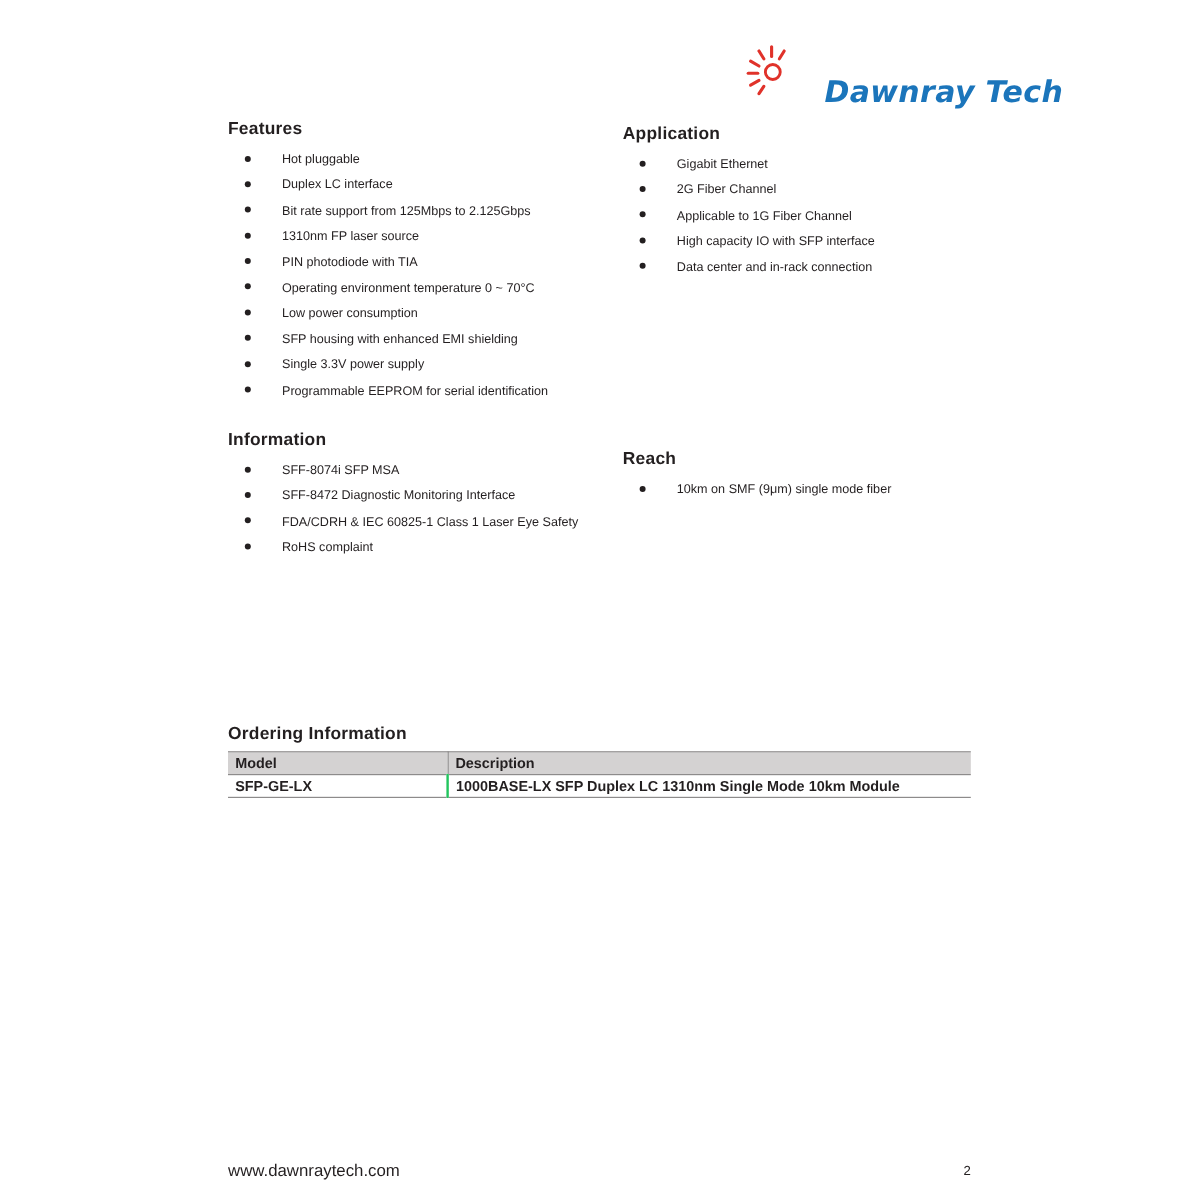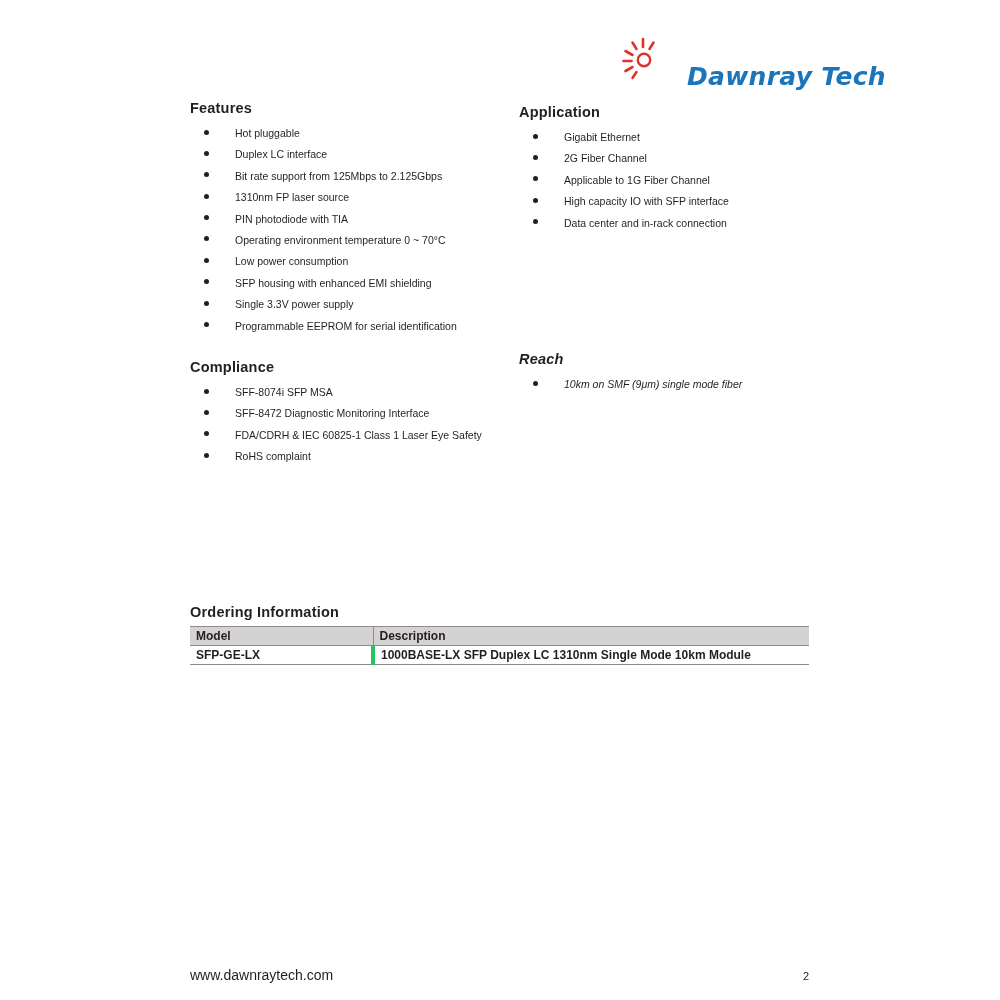--- a/index.html
+++ b/index.html
@@ -78,21 +78,21 @@
     height: 5px;
     background: #231f20;
     border-radius: 50%;
     display: block;
   }
 
   
   #features  { top: 100px; }
   #application { top: 104px; }
   #compliance { top: 359px; }
-  #reach { top: 351px; font-style: italic; }
+  #reach { top: 375px; }
 
   
   .ordering {
     position: absolute;
     left: 190px;
     top: 604px;
     width: 619px;
   }
   .ordering .sec-title {
     font-size: 14.5px;
@@ -119,21 +119,21 @@
     border-top: 1px solid #8d8b8b;
     border-bottom: 1px solid #8d8b8b;
     height: 13px;
   }
   table.ord thead th.c1 { border-right: 1px solid #8d8b8b; }
   table.ord tbody td {
     background: #ffffff;
     border-bottom: 1px solid #8d8b8b;
     height: 14px;
   }
-  table.ord tbody td.c1 { border-right: 4px solid #22c55e; }
+  table.ord tbody td.c1 { border-right: 2px solid #22c55e; }
   table.ord col.c1 { width: 183px; }
 
   
   .footer-url {
     position: absolute;
     left: 190px;
     top: 967px;
     font-size: 14px;
     color: #231f20;
   }
@@ -185,21 +185,21 @@
   <ul class="blist">
     <li><span class="bullet"></span><span>Gigabit Ethernet</span></li>
     <li><span class="bullet"></span><span>2G Fiber Channel</span></li>
     <li><span class="bullet"></span><span>Applicable to 1G Fiber Channel</span></li>
     <li><span class="bullet"></span><span>High capacity IO with SFP interface</span></li>
     <li><span class="bullet"></span><span>Data center and in-rack connection</span></li>
   </ul>
 </div>
 
 <div class="col-left" id="compliance">
-  <div class="sec-title">Compliance</div>
+  <div class="sec-title">Information</div>
   <ul class="blist">
     <li><span class="bullet"></span><span>SFF-8074i SFP MSA</span></li>
     <li><span class="bullet"></span><span>SFF-8472 Diagnostic Monitoring Interface</span></li>
     <li><span class="bullet"></span><span>FDA/CDRH &amp; IEC 60825-1 Class 1 Laser Eye Safety</span></li>
     <li><span class="bullet"></span><span>RoHS complaint</span></li>
   </ul>
 </div>
 
 <div class="col-right" id="reach">
   <div class="sec-title">Reach</div>

